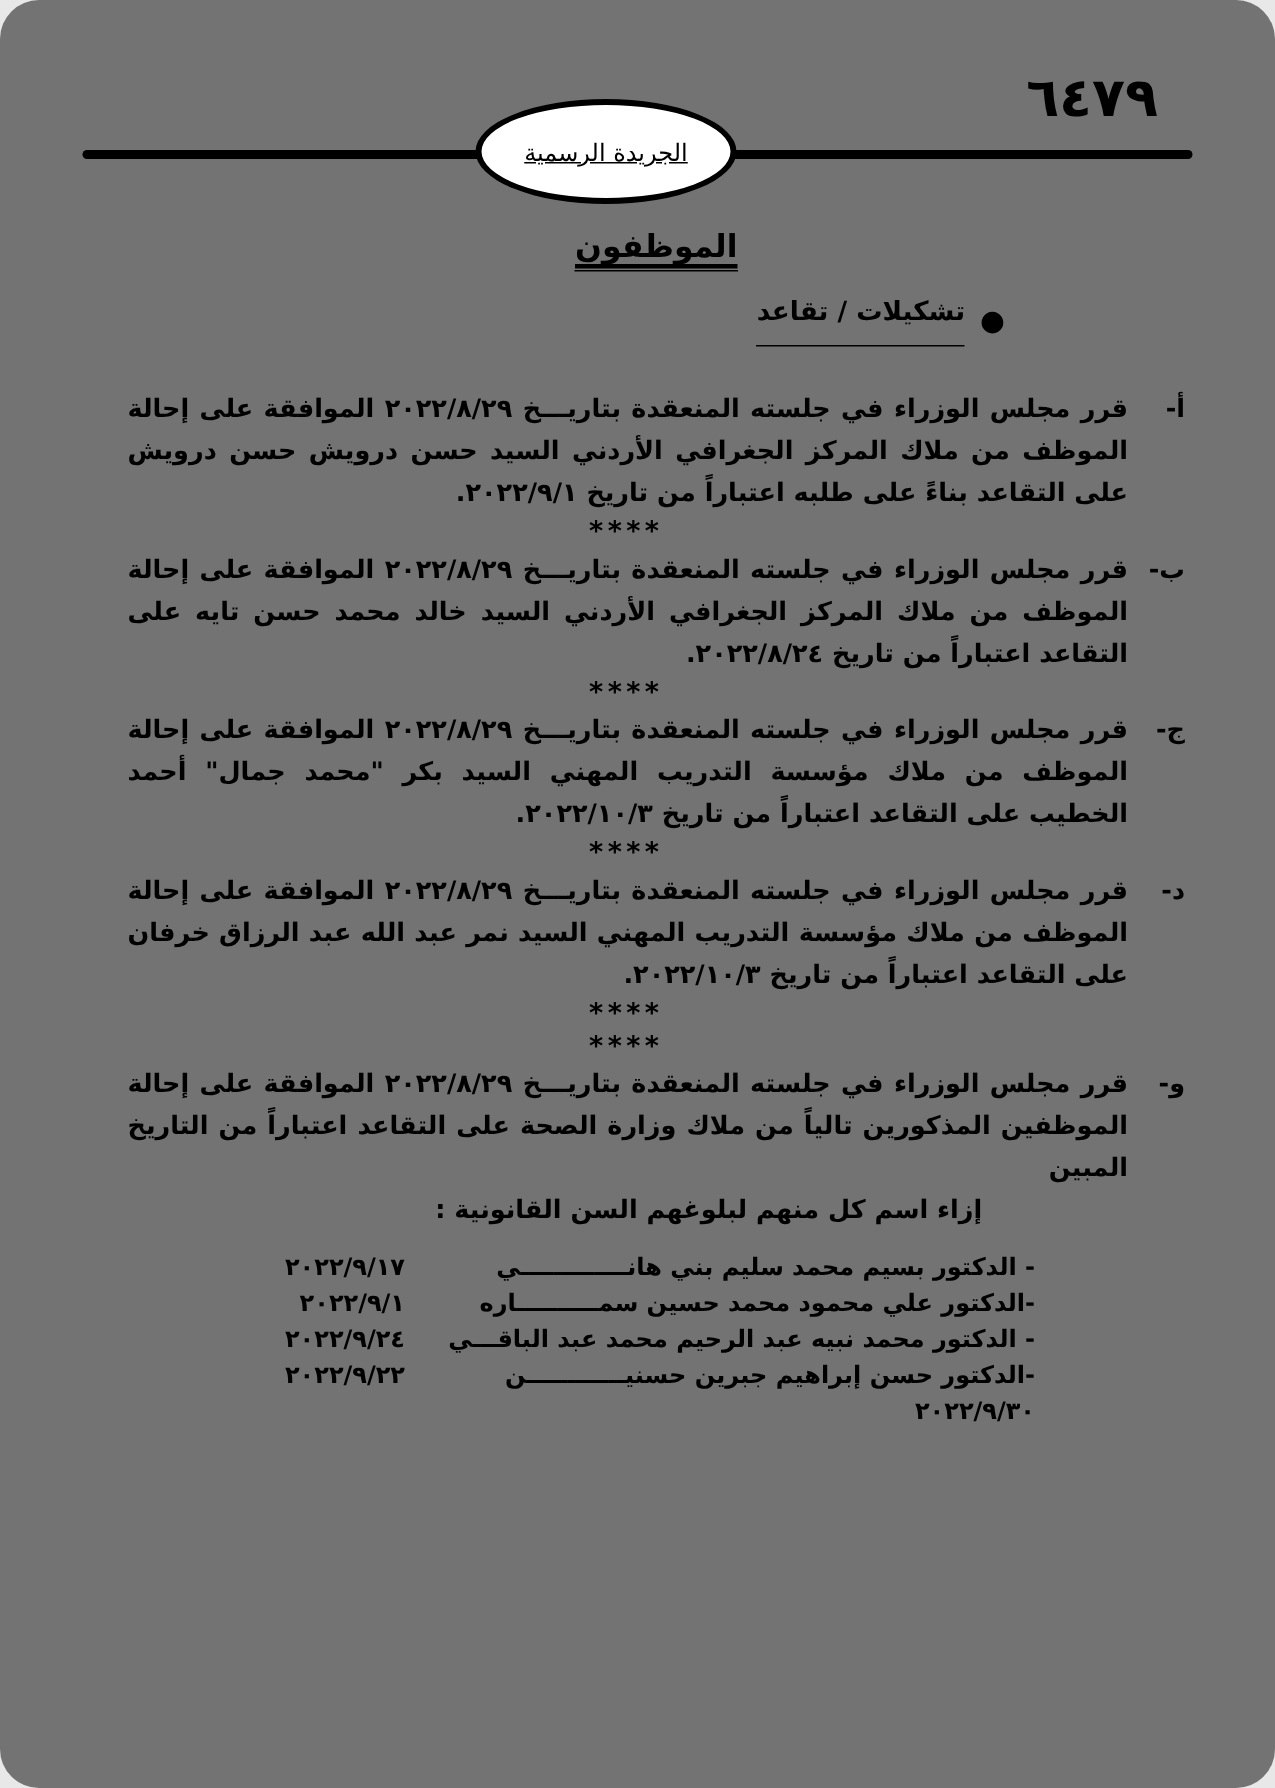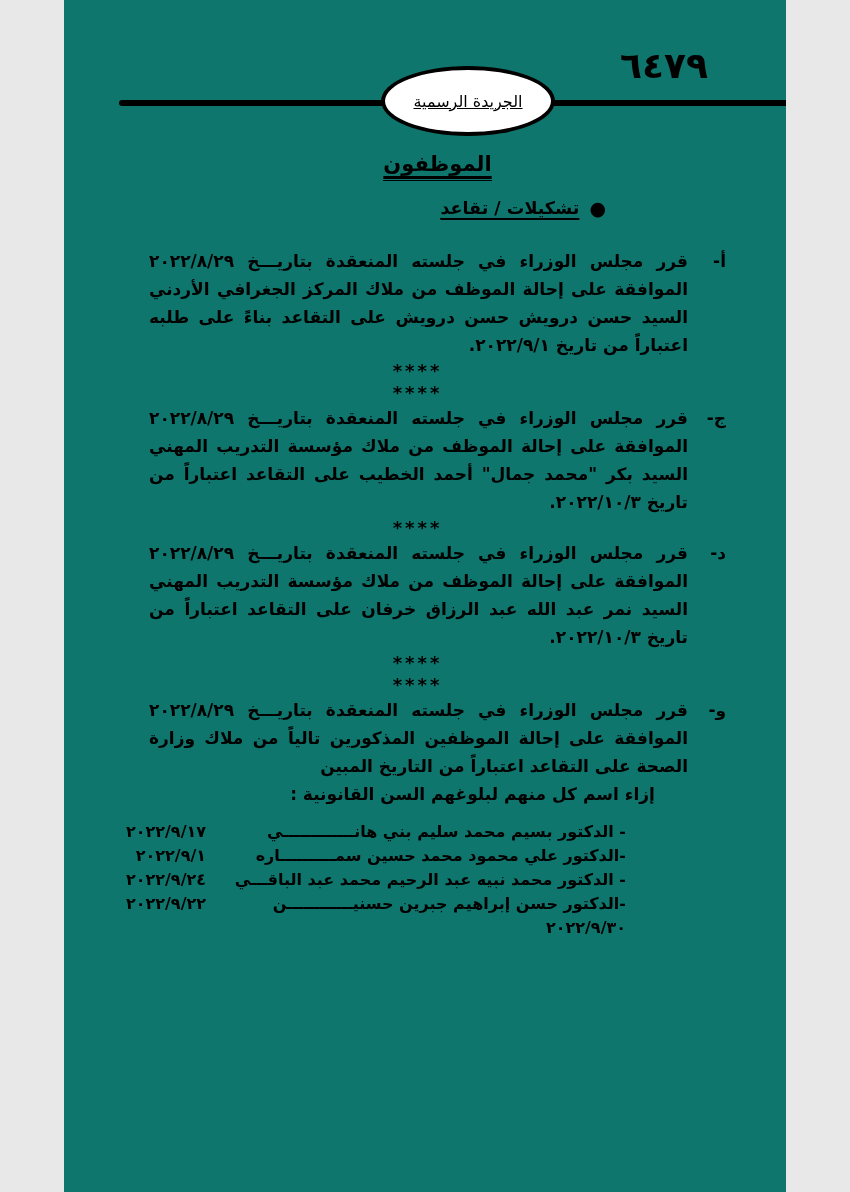--- a/index.html
+++ b/index.html
@@ -1,26 +1,27 @@
 <!DOCTYPE html>
 <html lang="ar"><head>
 <meta charset="utf-8">
 <style>
   * { box-sizing: border-box; margin: 0; padding: 0; }
   html, body { background: #e8e8e8; }
   body { font-family: "DejaVu Sans", sans-serif; }
 
   .page {
     position: relative;
-    width: 722px;
+    width: 850px;
     height: 1192px;
     margin: 0 auto;
-    background: #0f766e;
+    background: #737373;
     color: #000;
     overflow: hidden;
+    border-radius: 26px;
   }
 
   
   .page-number {
     position: absolute;
     top: 48px;
     right: 78px;
     font-size: 36px;
     font-weight: bold;
     letter-spacing: 2px;
@@ -79,22 +80,21 @@
     margin-top: 22px;
     padding-right: 120px;
     font-size: 17.5px;
     display: flex;
     align-items: center;
     gap: 10px;
   }
   .section-title .bullet { font-size: 19px; line-height: 1; }
   .section-title .label {
     border-bottom: 1.5px solid #000;
-    padding-bottom: 0;
-    text-decoration: underline;
+    padding-bottom: 12px;
     text-decoration-thickness: 2px;
     text-underline-offset: 4px;
   }
 
   #decrees { margin-top: 28px; }
 
   .decree {
     font-size: 17px;
     line-height: 28px;
     text-align: justify;
@@ -156,20 +156,21 @@
     </h1>
 
     <div class="section-title">
       <span class="bullet">●</span>
       <span class="label">تشكيلات / تقاعد</span>
     </div>
 
     <div id="decrees">
         <p class="decree"><span class="marker">أ-</span><span>قرر مجلس الوزراء في جلسته المنعقدة بتاريـــخ ٢٠٢٢/٨/٢٩ الموافقة على إحالة الموظف من ملاك المركز الجغرافي الأردني السيد حسن درويش حسن درويش على التقاعد بناءً على طلبه اعتباراً من تاريخ ٢٠٢٢/٩/١.</span></p>
         <div class="separator">****</div>
+        <p class="decree"><span class="marker">ب-</span><span>قرر مجلس الوزراء في جلسته المنعقدة بتاريـــخ ٢٠٢٢/٨/٢٩ الموافقة على إحالة الموظف من ملاك المركز الجغرافي الأردني السيد خالد محمد حسن تايه على التقاعد اعتباراً من تاريخ ٢٠٢٢/٨/٢٤.</span></p>
         <div class="separator">****</div>
         <p class="decree"><span class="marker">ج-</span><span>قرر مجلس الوزراء في جلسته المنعقدة بتاريـــخ ٢٠٢٢/٨/٢٩ الموافقة على إحالة الموظف من ملاك مؤسسة التدريب المهني السيد بكر "محمد جمال" أحمد الخطيب على التقاعد اعتباراً من تاريخ ٢٠٢٢/١٠/٣.</span></p>
         <div class="separator">****</div>
         <p class="decree"><span class="marker">د-</span><span>قرر مجلس الوزراء في جلسته المنعقدة بتاريـــخ ٢٠٢٢/٨/٢٩ الموافقة على إحالة الموظف من ملاك مؤسسة التدريب المهني السيد نمر عبد الله عبد الرزاق خرفان على التقاعد اعتباراً من تاريخ ٢٠٢٢/١٠/٣.</span></p>
         <div class="separator">****</div>
         <div class="separator">****</div>
         <p class="decree"><span class="marker">و-</span><span>قرر مجلس الوزراء في جلسته المنعقدة بتاريـــخ ٢٠٢٢/٨/٢٩ الموافقة على إحالة الموظفين المذكورين تالياً من ملاك وزارة الصحة على التقاعد اعتباراً من التاريخ المبين</span></p>
         <div class="centered-line">إزاء اسم كل منهم لبلوغهم السن القانونية :</div>
       </div>
 

